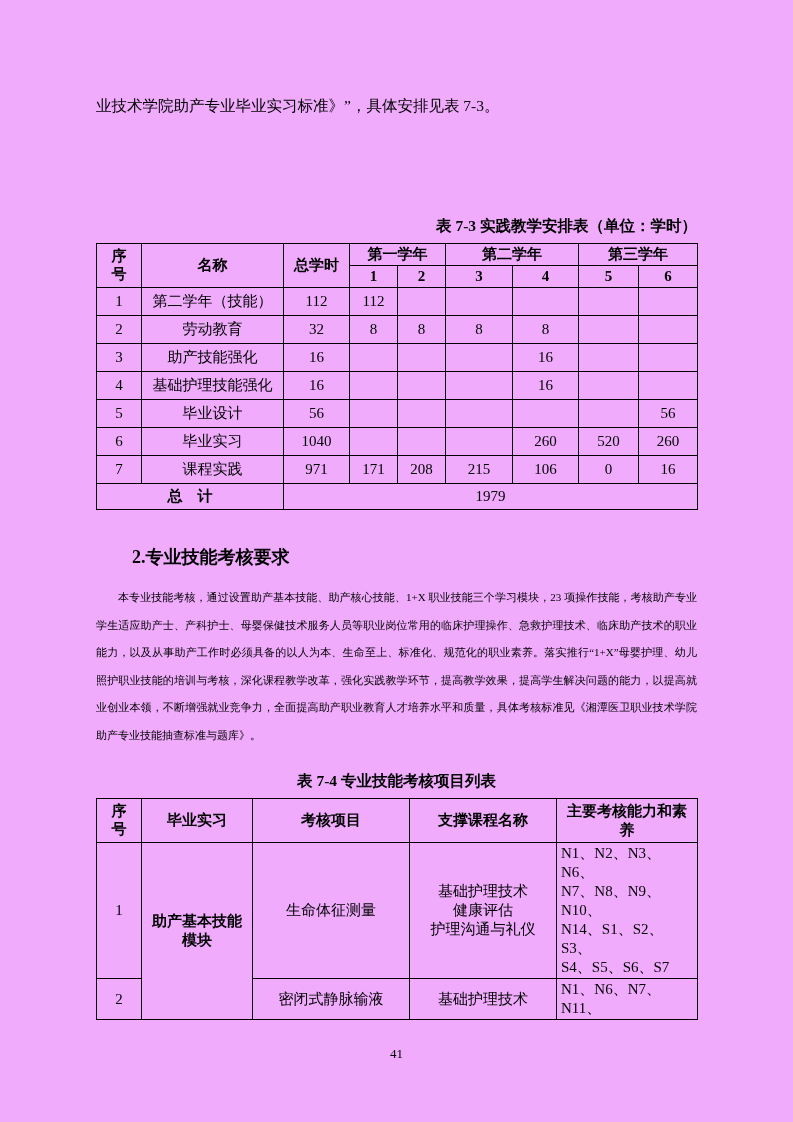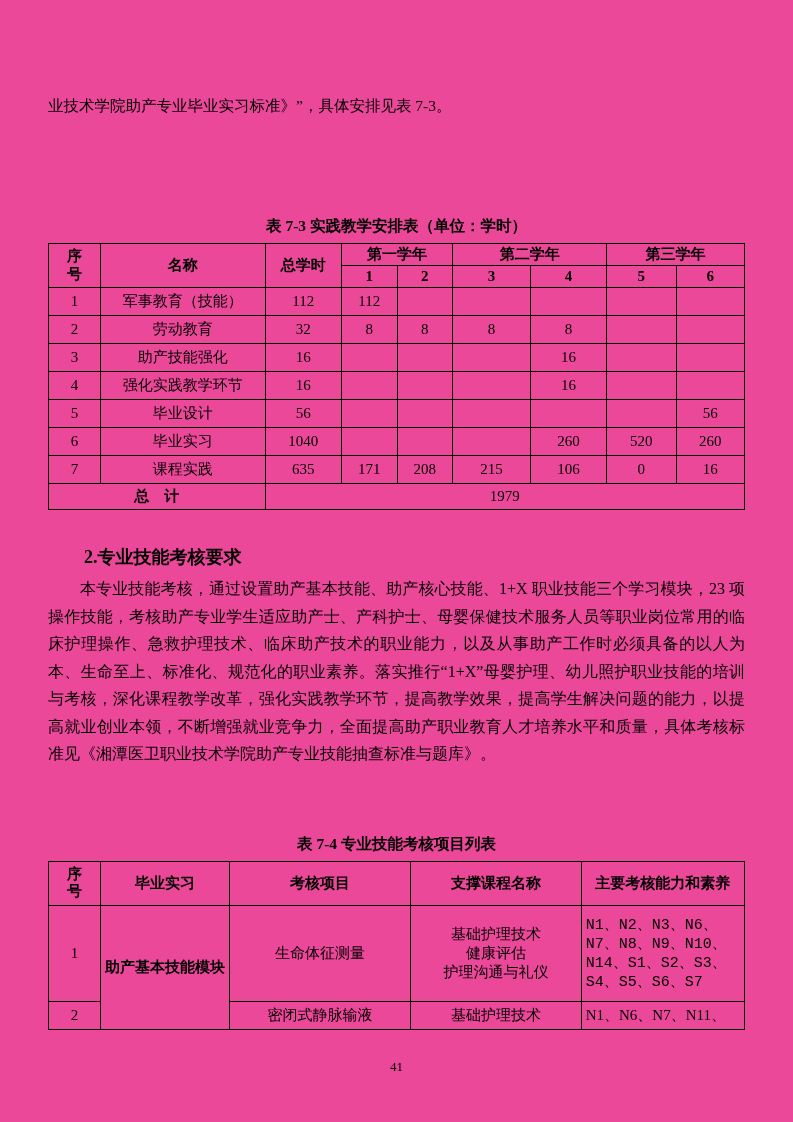--- a/index.html
+++ b/index.html
@@ -1,45 +1,45 @@
 <!DOCTYPE html>
 <html><head>
 <meta charset="utf-8">
 <style>
   * { margin: 0; padding: 0; box-sizing: border-box; }
   html, body { background: #ffffff; }
   .page {
-    width: 793px; height: 1122px; margin: 0 auto; background: #ec4899;
+    width: 793px; height: 1122px; margin: 0 auto; background: #f0abfc;
     color: #000000; font-family: "Liberation Serif", "DejaVu Serif", serif;
-    padding: 97px 48px 0; position: relative; overflow: hidden;
+    padding: 97px 96px 0; position: relative; overflow: hidden;
   }
   .intro { font-size: 15.5px; line-height: 18px; }
   .table-caption { text-align: center; font-weight: bold; font-size: 15.5px; line-height: 19px; }
-  .caption-73 { margin-top: 101px; margin-bottom: 8px; }
-  .caption-74 { margin-top: 66px; margin-bottom: 8px; }
+  .caption-73 { margin-top: 101px; margin-bottom: 8px; text-align: right; }
+  .caption-74 { margin-top: 22px; margin-bottom: 8px; }
   table { border-collapse: collapse; table-layout: fixed; width: 100%; }
   th, td {
     border: 1px solid #000; text-align: center; vertical-align: middle;
     font-size: 15px; padding: 1px 3px; overflow: hidden;
   }
   th { font-weight: bold; }
   .t73 thead tr { height: 22px; }
   .t73 tbody tr { height: 28px; }
   .t73 tr.total-row { height: 26px; }
   .cell-bold { font-weight: bold; }
   .cell-left { text-align: left; }
-  .pre-line { white-space: pre-line; font-family: Liberation Mono, monospace; }
+  .pre-line { white-space: pre-line; }
   .vstack { display: inline-block; width: 1.05em; line-height: 1.15; }
   .section-heading { margin-top: 38px; text-indent: 2em; font-weight: bold; font-size: 18px; line-height: 19px; }
-  .body-paragraph { margin-top: 8px; font-size: 16px; line-height: 27.5px; text-align: justify; text-indent: 2em; }
+  .body-paragraph { margin-top: 17px; font-size: 11px; line-height: 27.5px; text-align: justify; text-indent: 2em; }
   .t74 thead tr { height: 44px; }
   .t74 tbody tr.row-tall { height: 96px; }
   .t74 tbody tr.row-short { height: 28px; }
   .t74 td.abilities { padding-left: 4px; }
-  .page-number { position: absolute; left: 0; right: 0; bottom: 47px; text-align: center; font-size: 13px; }
+  .page-number { position: absolute; left: 0; right: 0; bottom: 60px; text-align: center; font-size: 13px; }
 </style>
 </head>
 <body>
 
 <div class="page">
 
   <p class="intro">业技术学院助产专业毕业实习标准》”，具体安排见表 7-3。</p>
 
   <p class="table-caption caption-73">表 7-3 实践教学安排表（单位：学时）</p>
 
@@ -69,21 +69,21 @@
         <th>2</th>
         <th>3</th>
         <th>4</th>
         <th>5</th>
         <th>6</th>
       </tr>
     </thead>
     <tbody>
       <tr>
         <td>1</td>
-        <td>军事教育（技能）</td>
+        <td>第二学年（技能）</td>
         <td>112</td>
         <td>112</td>
         <td></td>
         <td></td>
         <td></td>
         <td></td>
         <td></td>
       </tr>
       <tr>
         <td>2</td>
@@ -102,21 +102,21 @@
         <td>16</td>
         <td></td>
         <td></td>
         <td></td>
         <td>16</td>
         <td></td>
         <td></td>
       </tr>
       <tr>
         <td>4</td>
-        <td>强化实践教学环节</td>
+        <td>基础护理技能强化</td>
         <td>16</td>
         <td></td>
         <td></td>
         <td></td>
         <td>16</td>
         <td></td>
         <td></td>
       </tr>
       <tr>
         <td>5</td>
@@ -136,21 +136,21 @@
         <td></td>
         <td></td>
         <td></td>
         <td>260</td>
         <td>520</td>
         <td>260</td>
       </tr>
       <tr>
         <td>7</td>
         <td>课程实践</td>
-        <td>635</td>
+        <td>971</td>
         <td>171</td>
         <td>208</td>
         <td>215</td>
         <td>106</td>
         <td>0</td>
         <td>16</td>
       </tr>
       <tr class="total-row">
         <td colspan="2" class="cell-bold">总　计</td>
         <td colspan="7">1979</td>

